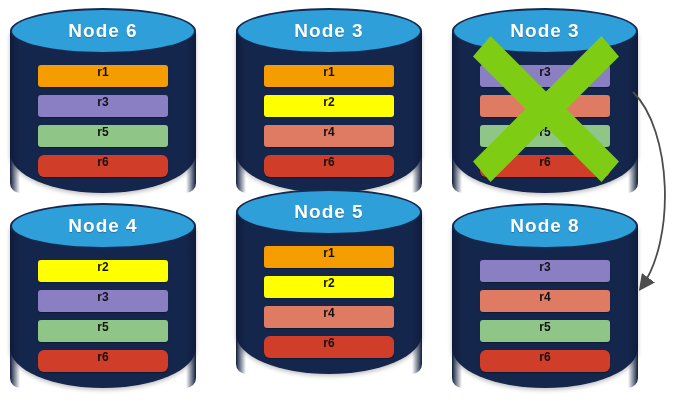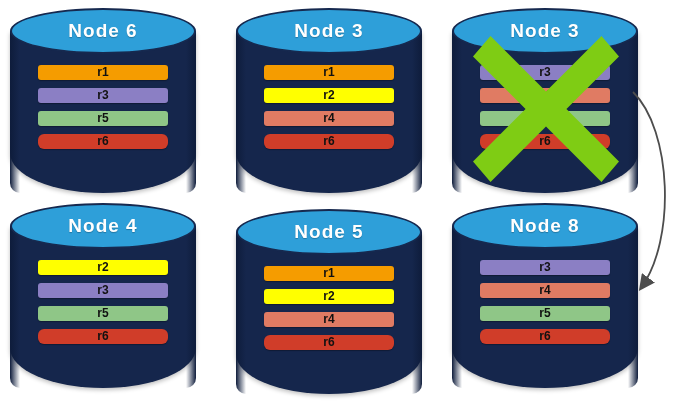--- a/index.html
+++ b/index.html
@@ -91,21 +91,21 @@
     position: absolute;
     left: 28px;
     top: 57px;
     width: 130px;
     z-index: 5;
   }
 
   .bar {
     position: relative;
     width: 130px;
-    height: 15px;
+    height: 22px;
     margin-bottom: 8px;
     border-radius: 3px;
     text-align: center;
     line-height: 15px;
     font-size: 12px;
     font-weight: bold;
     color: #111111;
     box-shadow: 0 1px 1px rgba(0,0,0,0.3);
     user-select: none;
   }
@@ -174,21 +174,21 @@
       <div class="cyl-body"></div>
       <div class="cyl-top" style="background: rgb(46, 159, 217);"></div>
       <div class="node-label">Node 4</div>
       <div class="bars">
         <div class="bar" style="background: rgb(255, 255, 0);">r2</div>
         <div class="bar" style="background: rgb(139, 127, 196);">r3</div>
         <div class="bar" style="background: rgb(143, 198, 135);">r5</div>
         <div class="bar" style="background: rgb(208, 61, 41);">r6</div>
       </div>
     </div>
-    <div class="node" style="left: 236px; top: 209px;">
+    <div class="node" style="left: 236px; top: 189px;">
       <div class="cyl-body"></div>
       <div class="cyl-top" style="background: rgb(46, 159, 217);"></div>
       <div class="node-label">Node 5</div>
       <div class="bars">
         <div class="bar" style="background: rgb(245, 156, 0);">r1</div>
         <div class="bar" style="background: rgb(255, 255, 0);">r2</div>
         <div class="bar" style="background: rgb(224, 123, 99);">r4</div>
         <div class="bar" style="background: rgb(208, 61, 41);">r6</div>
       </div>
     </div>

